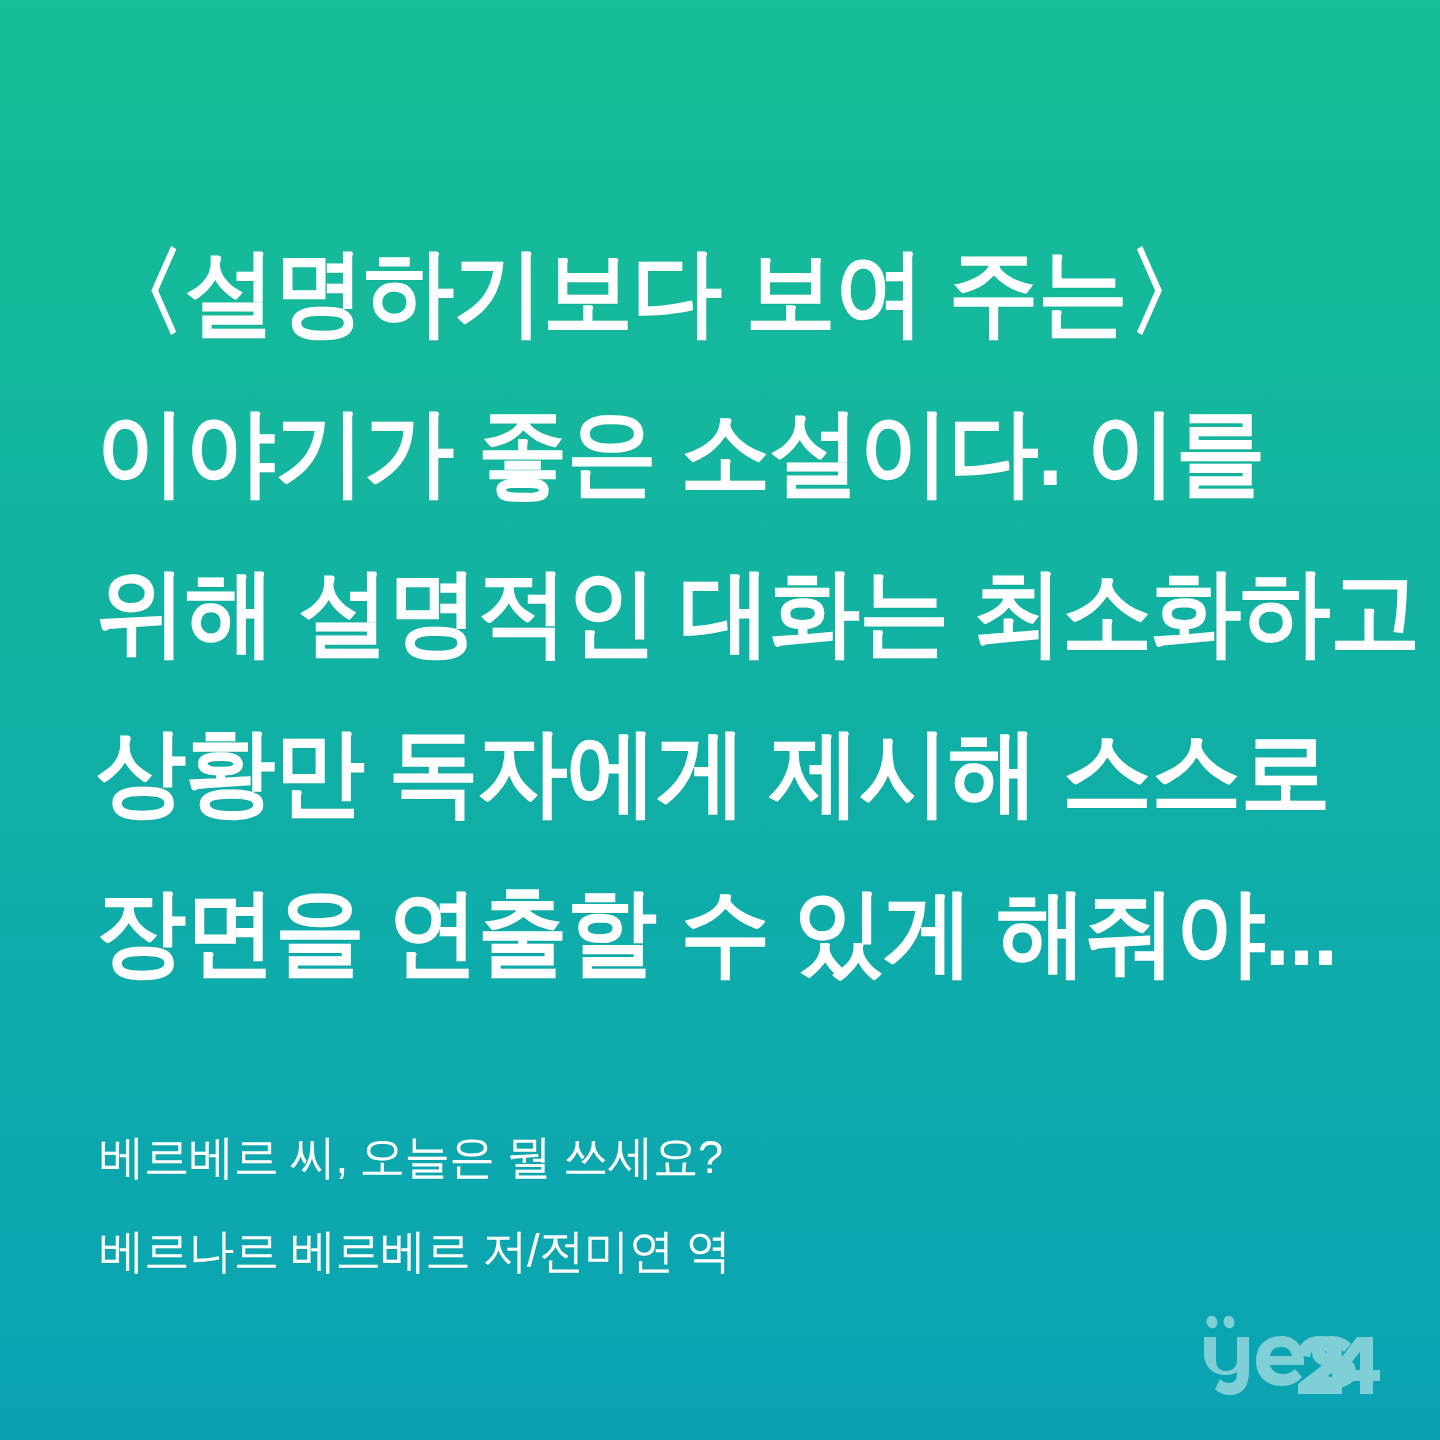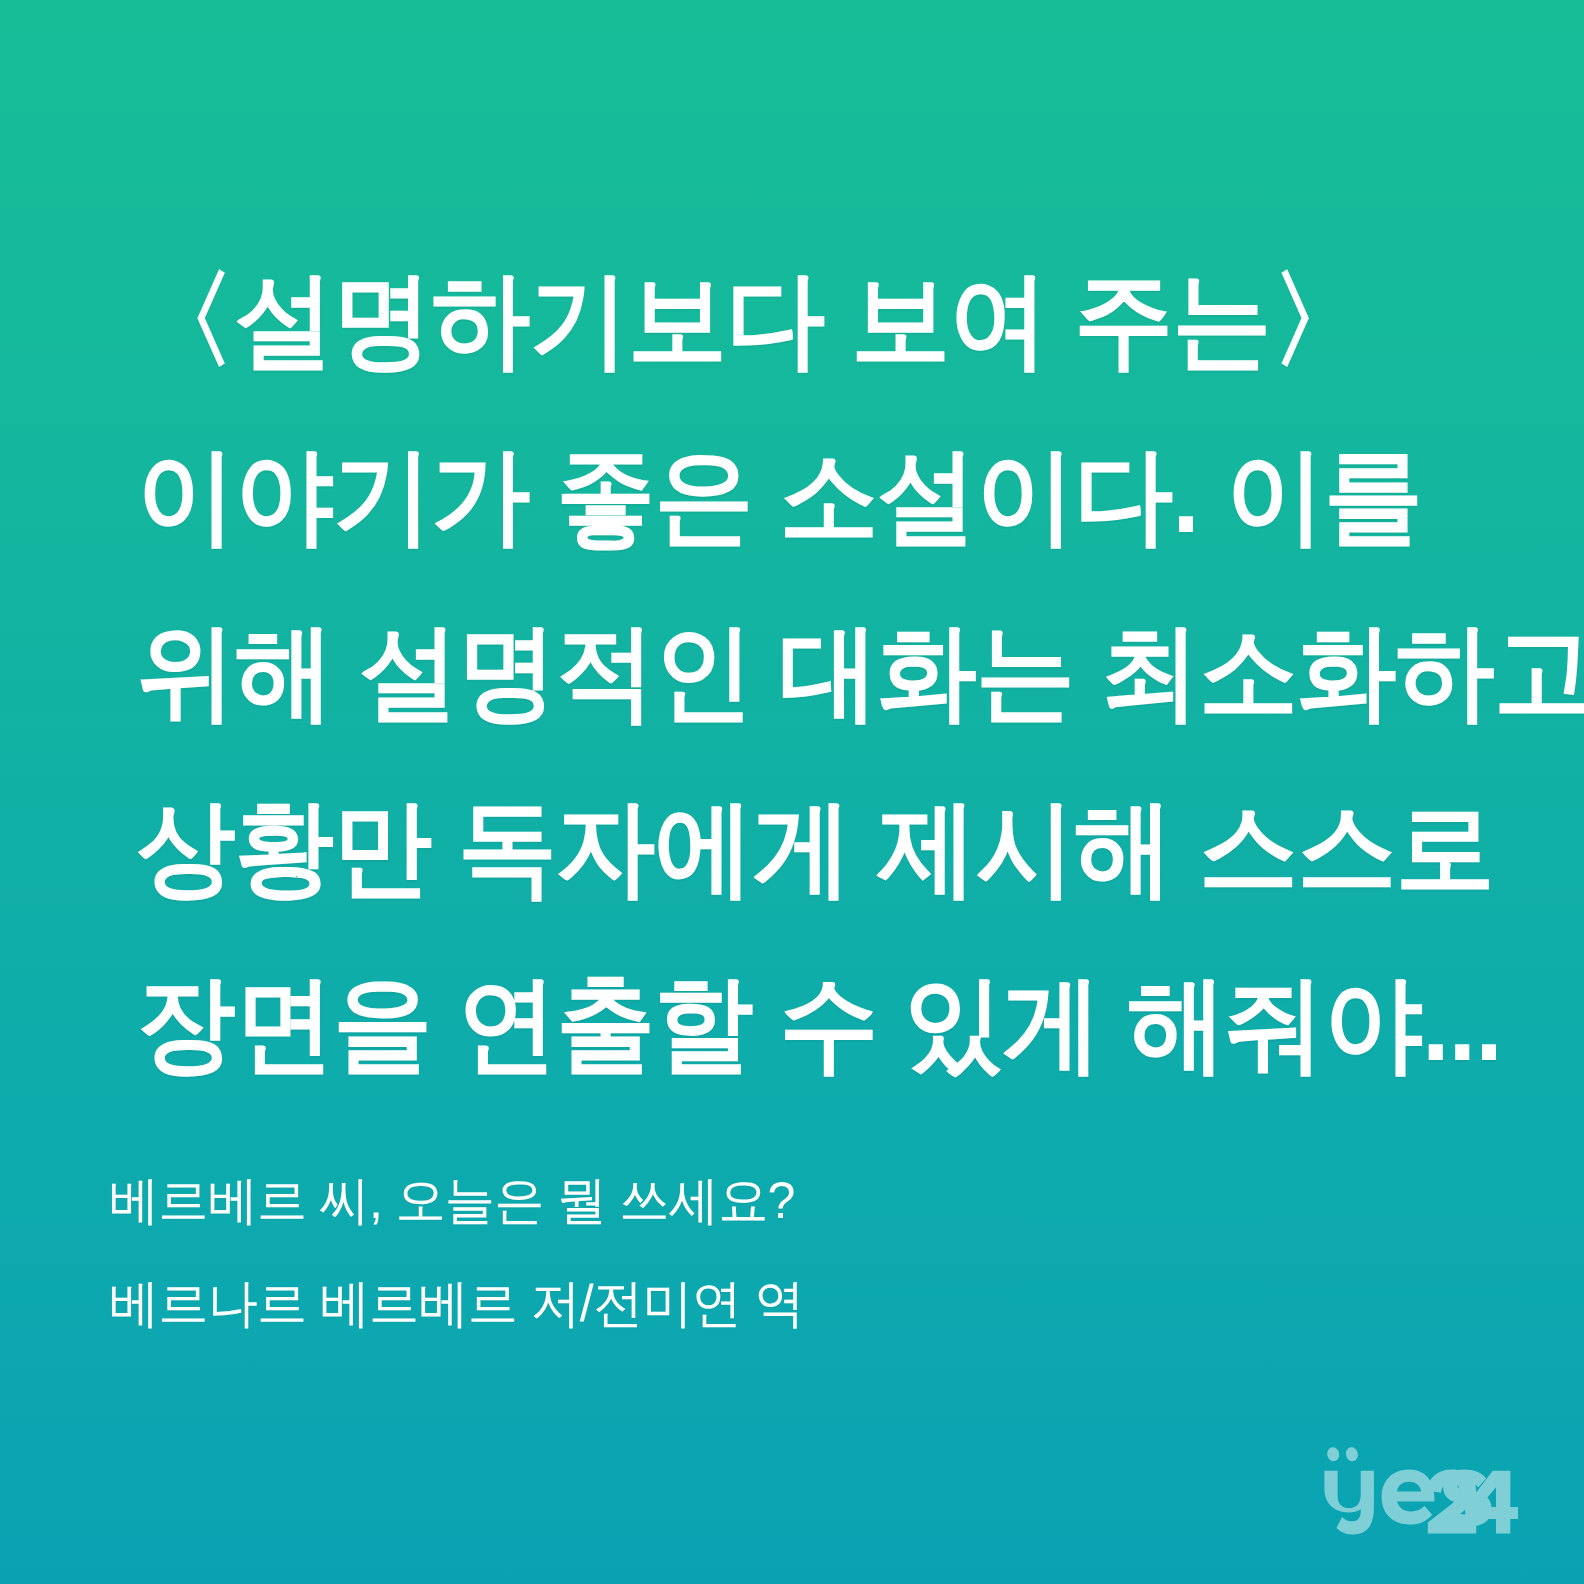--- a/index.html
+++ b/index.html
@@ -23,40 +23,39 @@
     font-family: "Liberation Sans", "DejaVu Sans", sans-serif;
     -webkit-font-smoothing: antialiased;
   }
 
   
   #quote-block {
     position: absolute;
     left: 96px;
     top: 212px;
     width: 1260px;
-    margin-left: 28px;
   }
 
   .quote-line {
     color: #ffffff;
     font-size: 96px;
     line-height: 160px;
     font-weight: 700;
     letter-spacing: -0.01em;
     white-space: nowrap;
     transform: scaleX(0.94);
     transform-origin: left center;
     text-shadow: 0 1px 1px rgba(0,0,0,0.045);
   }
 
   
   #attribution {
     position: absolute;
     left: 99px;
-    top: 1044px;
+    top: 1110px;
     width: 900px;
   }
 
   .attr-line {
     color: #ffffff;
     font-size: 47px;
     line-height: 94px;
     font-weight: 500;
     letter-spacing: -0.015em;
     white-space: nowrap;

